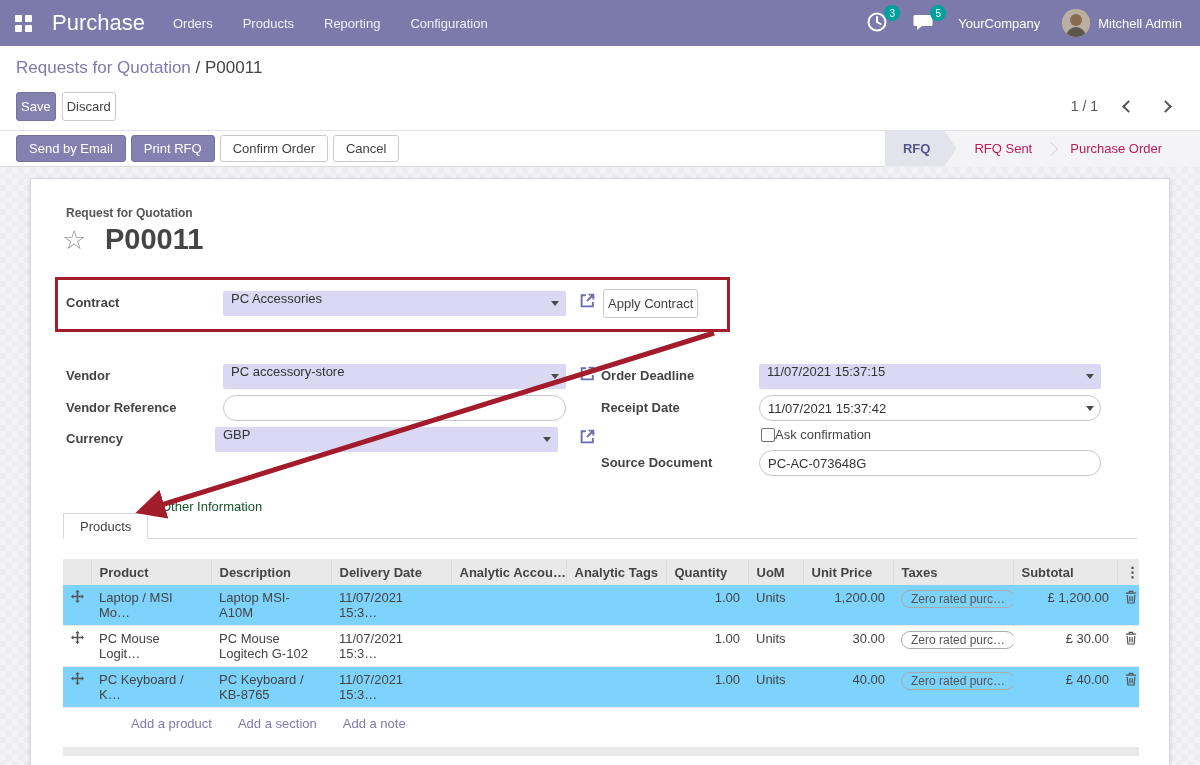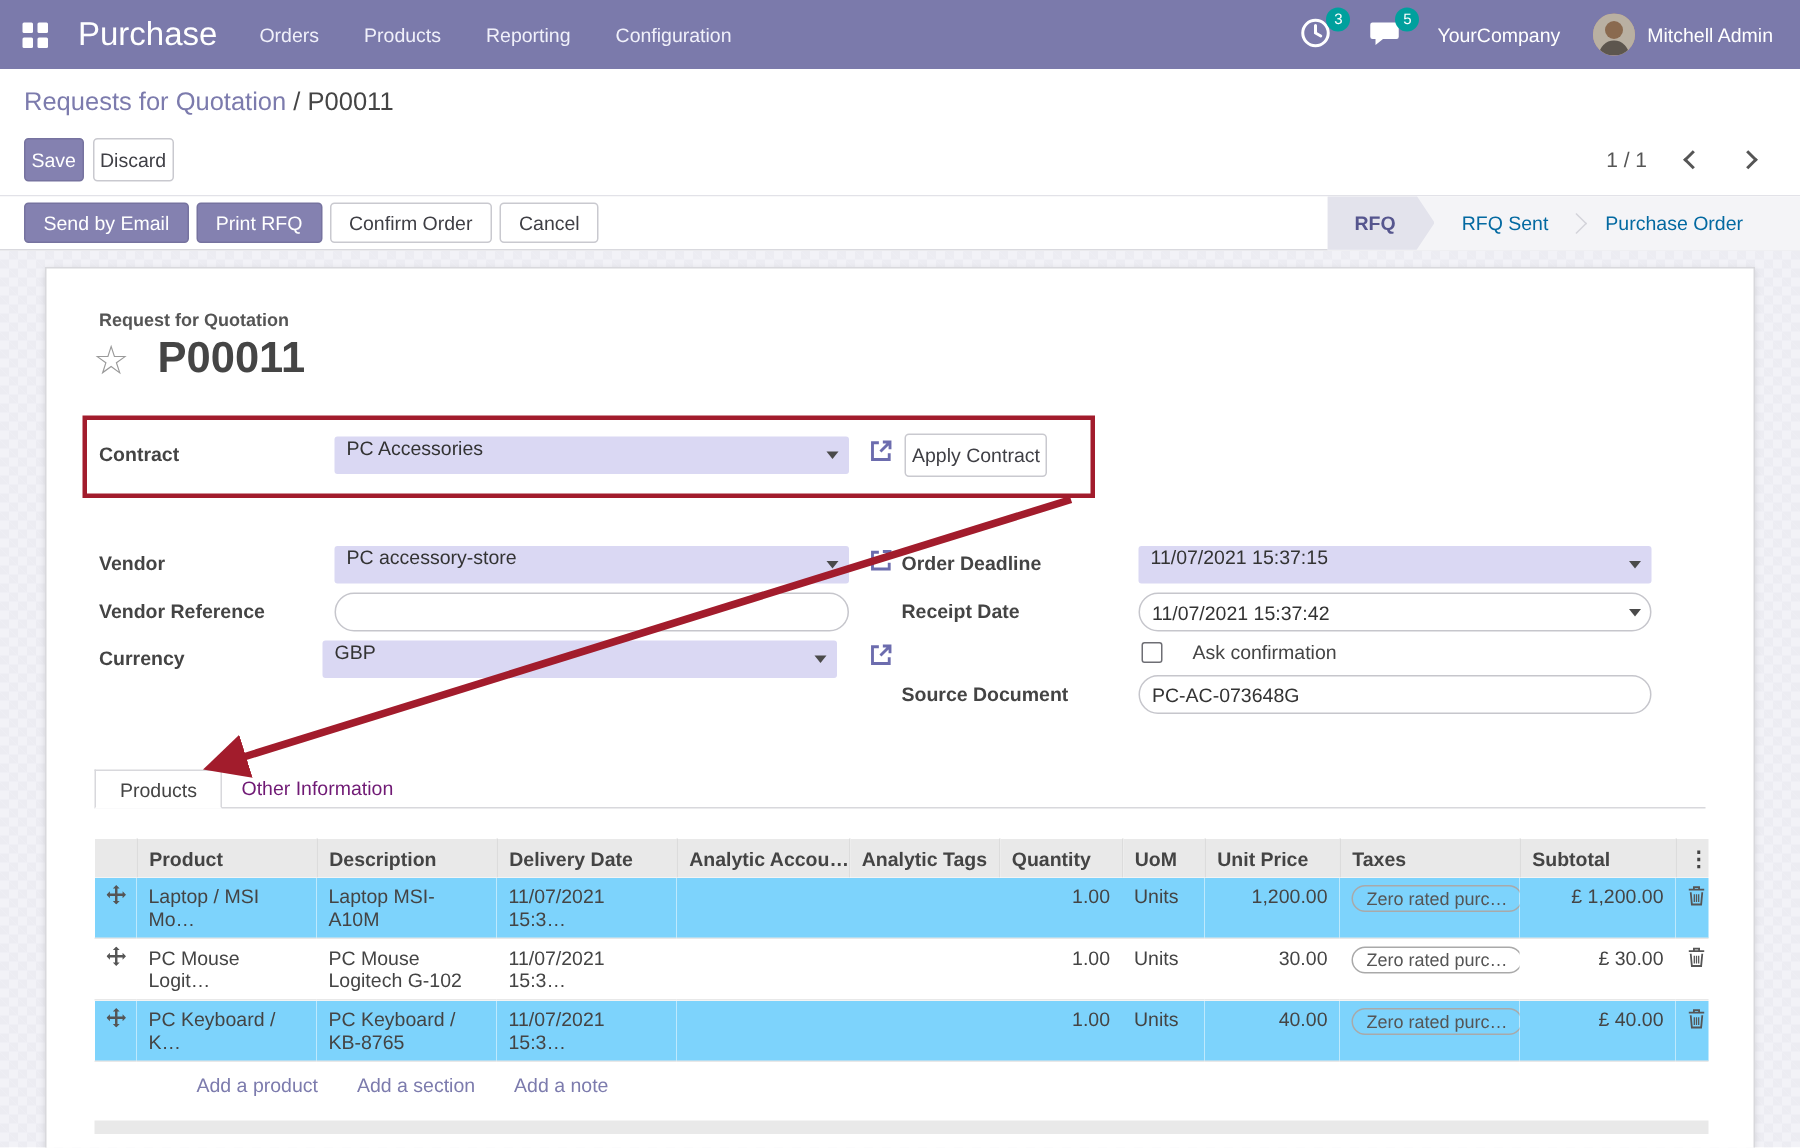--- a/index.html
+++ b/index.html
@@ -43,21 +43,21 @@
   .chev-left { transform:rotate(45deg); }
   .chev-right { transform:rotate(-135deg); }
 
   
   .action-bar { position:absolute; top:131px; left:0; width:1200px; height:36px; background:#fff;
     border-bottom:1px solid #d9d9de; display:flex; align-items:center; z-index:20; }
   .ab-buttons { display:flex; gap:5px; padding-left:16px; }
   .ab-buttons .btn { padding:5px 12px; }
   .statusbar { margin-left:auto; height:36px; display:flex; align-items:stretch;
     background:#f4f4f7; padding-right:20px; }
-  .status-step { display:flex; align-items:center; font-size:13px; color:#0369a1;
+  .status-step { display:flex; align-items:center; font-size:13px; color:#be185d;
     padding:0 18px; cursor:pointer; position:relative; }
   .status-step.active { background:#e3e3ec; color:#56568e; font-weight:bold;
     clip-path:polygon(0 0, calc(100% - 12px) 0, 100% 50%, calc(100% - 12px) 100%, 0 100%);
     padding:0 26px 0 18px; }
   .status-sep { width:10px; height:10px; border-top:1px solid #d4d4da; border-right:1px solid #d4d4da;
     transform:rotate(45deg); align-self:center; margin:0 -4px; }
 
   
   .content-bg { position:absolute; top:167px; left:0; width:1200px; height:598px;
     background:#f2f2f7;
@@ -79,31 +79,31 @@
   .o-select .caret { position:absolute; right:7px; top:10px; width:0; height:0;
     border-left:4px solid transparent; border-right:4px solid transparent; border-top:5px solid #4a4a4a; }
   .o-input { position:absolute; height:26px; background:#fff; border:1px solid #c6c6cc;
     border-radius:13px; font-size:13px; color:#333; padding:0 8px;
     font-family:"Liberation Sans", sans-serif; }
   .o-input.with-caret { padding-right:20px; }
   .input-caret { position:absolute; width:0; height:0; border-left:4px solid transparent;
     border-right:4px solid transparent; border-top:5px solid #4a4a4a; pointer-events:none; }
   .ext-link { position:absolute; width:17px; height:17px; cursor:pointer; }
 
-  .checkbox-row { position:absolute; display:flex; align-items:center; gap:20px; }
+  .checkbox-row { position:absolute; display:flex; align-items:center; gap:0; }
   .o-checkbox { width:14px; height:14px; appearance:none; -webkit-appearance:none;
     border:1px solid #6e6e74; border-radius:2px; background:#fff; cursor:pointer; }
   .checkbox-label { font-size:13px; color:#444; }
 
   
   .tab-strip-line { position:absolute; top:359px; left:32px; right:32px; border-bottom:1px solid #d8d8dc; }
   .tab-active { position:absolute; top:334px; left:32px; height:26px; background:#fff;
     border:1px solid #d8d8dc; border-bottom:1px solid #fff; z-index:2;
     display:flex; align-items:center; padding:0 16px; font-size:13px; color:#444; cursor:pointer; }
-  .tab-link { position:absolute; top:339px; left:130px; font-size:13px; color:#701a75; cursor:pointer; }
+  .tab-link { position:absolute; top:320px; left:130px; font-size:13px; color:#14532d; cursor:pointer; }
 
   
   .lines-table { position:absolute; top:380px; left:32px; width:1076px; border-collapse:collapse;
     table-layout:fixed; font-size:13px; color:#444; }
   .lines-table th { background:#e9e9e9; font-weight:bold; text-align:left; height:26px;
     padding:0 8px; border-right:1px solid #dcdcdc; white-space:nowrap; overflow:hidden; }
   .lines-table th:last-child { border-right:none; }
   .lines-table td { padding:5px 8px; vertical-align:top; white-space:normal; overflow:hidden; }
   .lines-table tbody tr { border-bottom:1px solid #e8e8e8; }
   .lines-table tbody tr.stripe { background:#7dd3fc; }

